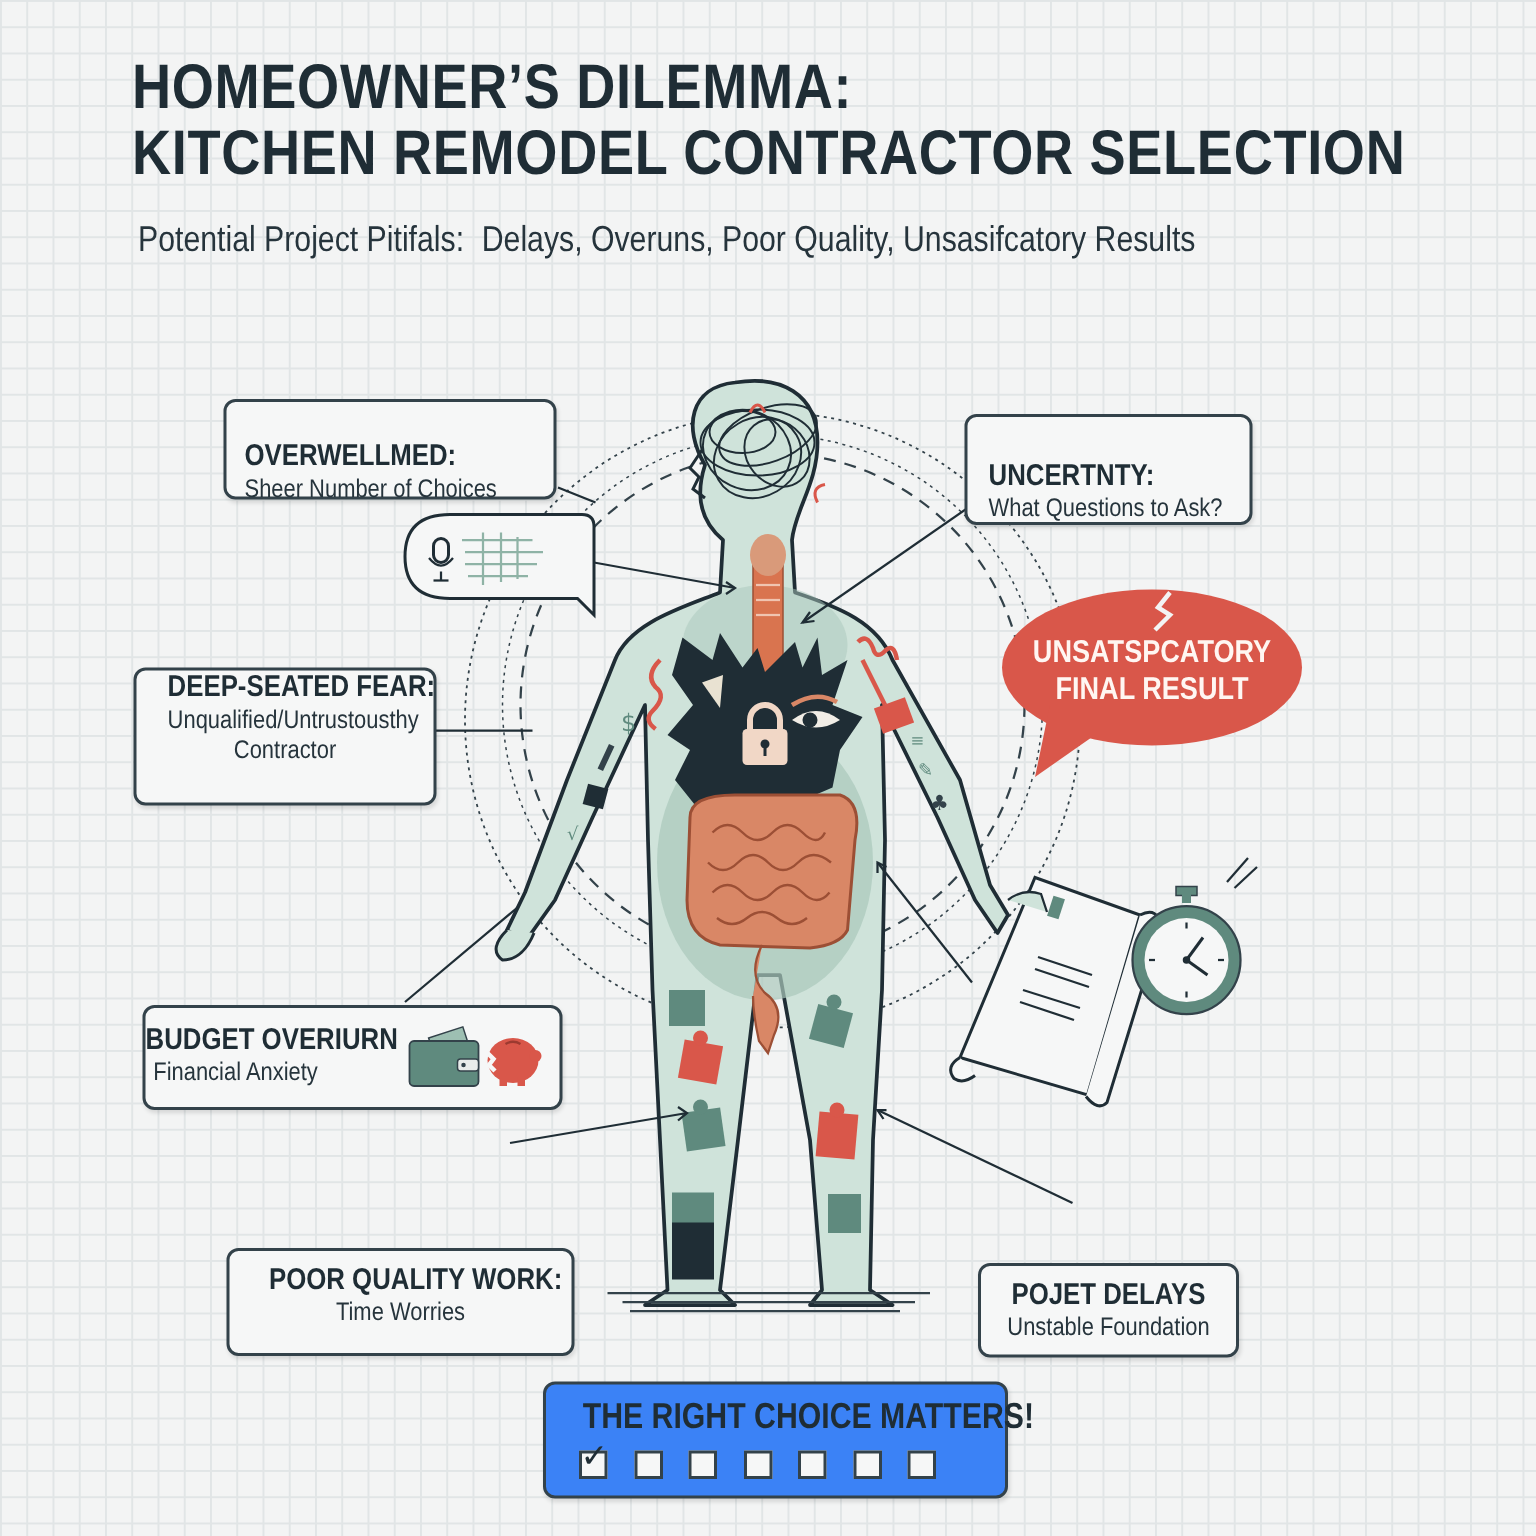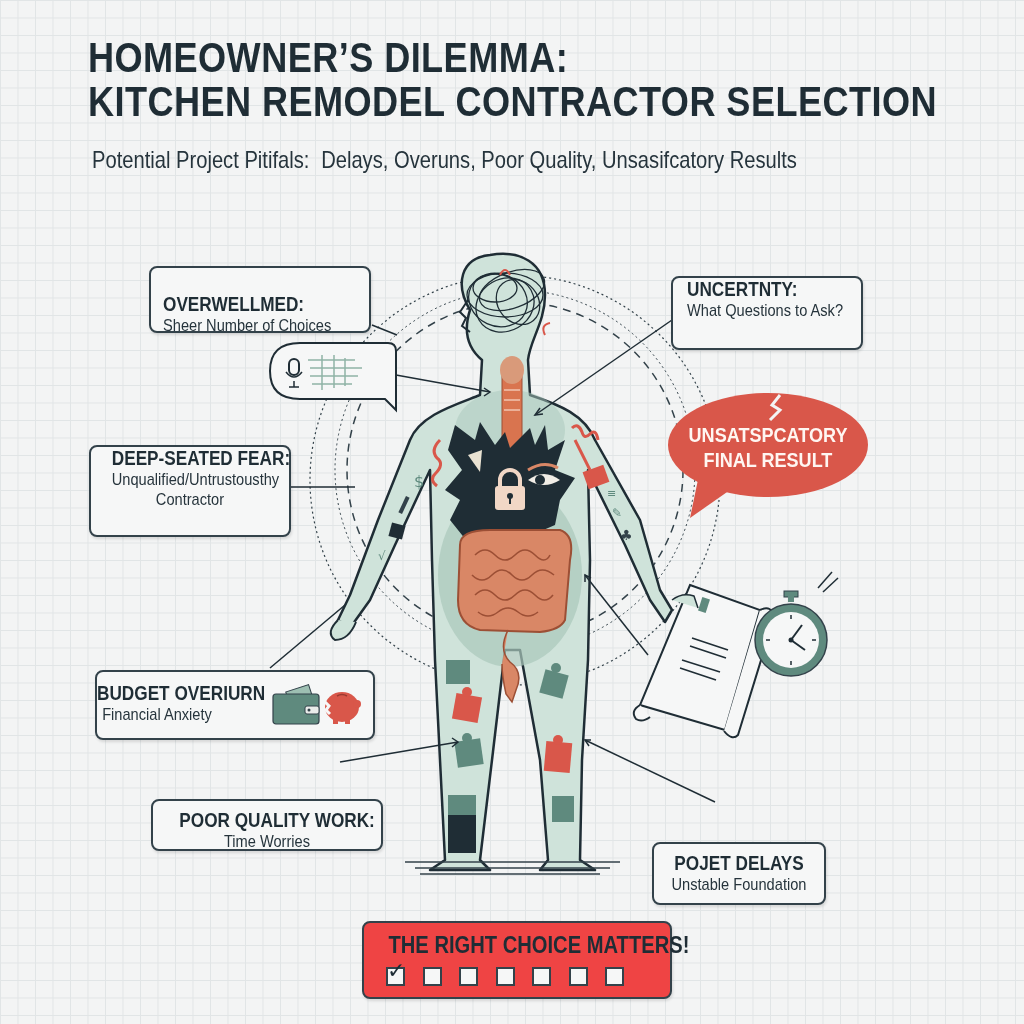--- a/index.html
+++ b/index.html
@@ -44,21 +44,21 @@
   }
   .center .h, .center .s { transform-origin: center top; text-align: center; }
   #figure { position: absolute; left: 0; top: 0; }
   .red-bubble-text {
     position: absolute; left: 668px; top: 422px; width: 200px;
     text-align: center; color: #fff6f2; font-weight: 700; font-size: 21px; line-height: 25px;
     transform: scaleX(0.86); transform-origin: center top;
   }
   .footer-box {
     position: absolute; left: 362px; top: 921px; width: 310px; height: 78px;
-    border: 2px solid #33424a; border-radius: 8px; background: #ef4444;
+    border: 2px solid #33424a; border-radius: 8px; background: #3b82f6;
     box-sizing: border-box; box-shadow: 1px 2px 3px rgba(0,0,0,0.12);
   }
   .footer-title {
     position: absolute; left: 0; right: 0; top: 8px; text-align: center;
     font-weight: 700; font-size: 24px; color: #1f2d35; white-space: nowrap;
     transform: scaleX(0.84); transform-origin: center top;
   }
   .checks { position: absolute; left: 22px; top: 44px; display: flex; gap: 17.5px; }
   .chk {
     width: 19px; height: 19px; border: 2px solid #33424a; box-sizing: border-box;
@@ -253,21 +253,21 @@
     <line x1="818" y1="588" x2="832" y2="572" stroke="#1f2d35" stroke-width="1.5"></line>
     <line x1="823" y1="592" x2="838" y2="578" stroke="#1f2d35" stroke-width="1.5"></line>
   </g>
 </svg>
 
 <div class="callout" style="left:149px; top:266px; width:222px; height:67px; padding:25px 12px;">
   <span class="h">OVERWELLMED:</span>
   <span class="s">Sheer Number of Choices</span>
 </div>
 
-<div class="callout" style="left:671px; top:276px; width:192px; height:74px; padding:0 14px;">
+<div class="callout" style="left:643px; top:276px; width:192px; height:74px; padding:28px 14px;">
   <span class="h">UNCERTNTY:</span>
   <span class="s">What Questions to Ask?</span>
 </div>
 
 <div class="callout center" style="left:89px; top:445px; width:202px; height:92px; padding:0 8px; text-align:center;">
   <span class="h">DEEP-SEATED FEAR:</span>
   <span class="s">Unqualified/Untrustousthy</span>
   <span class="s">Contractor</span>
 </div>
 
@@ -285,21 +285,21 @@
       <ellipse cx="73" cy="25" rx="17" ry="15" fill="#d9574a"></ellipse>
       <circle cx="88" cy="22" r="4" fill="#d9574a"></circle>
       <rect x="64" y="36" width="5" height="6" fill="#d9574a"></rect>
       <rect x="76" y="36" width="5" height="6" fill="#d9574a"></rect>
       <path d="M68,14 q5,-3 10,0" fill="none" stroke="#9c3a30" stroke-width="1.5"></path>
       <path d="M56,20 l4,4 l-3,4 l4,4" fill="none" stroke="#f6f7f7" stroke-width="3"></path>
     </g>
   </svg>
 </div>
 
-<div class="callout center" style="left:151px; top:799px; width:232px; height:52px; padding:8px 12px; text-align:center;">
+<div class="callout center" style="left:151px; top:832px; width:232px; height:72px; padding:8px 12px; text-align:center;">
   <span class="h">POOR QUALITY WORK:</span>
   <span class="s">Time Worries</span>
 </div>
 
 <div class="callout center" style="left:652px; top:803px; width:174px; height:63px; padding:8px 6px; text-align:center;margin-top:39px;">
   <span class="h">POJET DELAYS</span>
   <span class="s">Unstable Foundation</span>
 </div>
 
 <div class="red-bubble-text">

